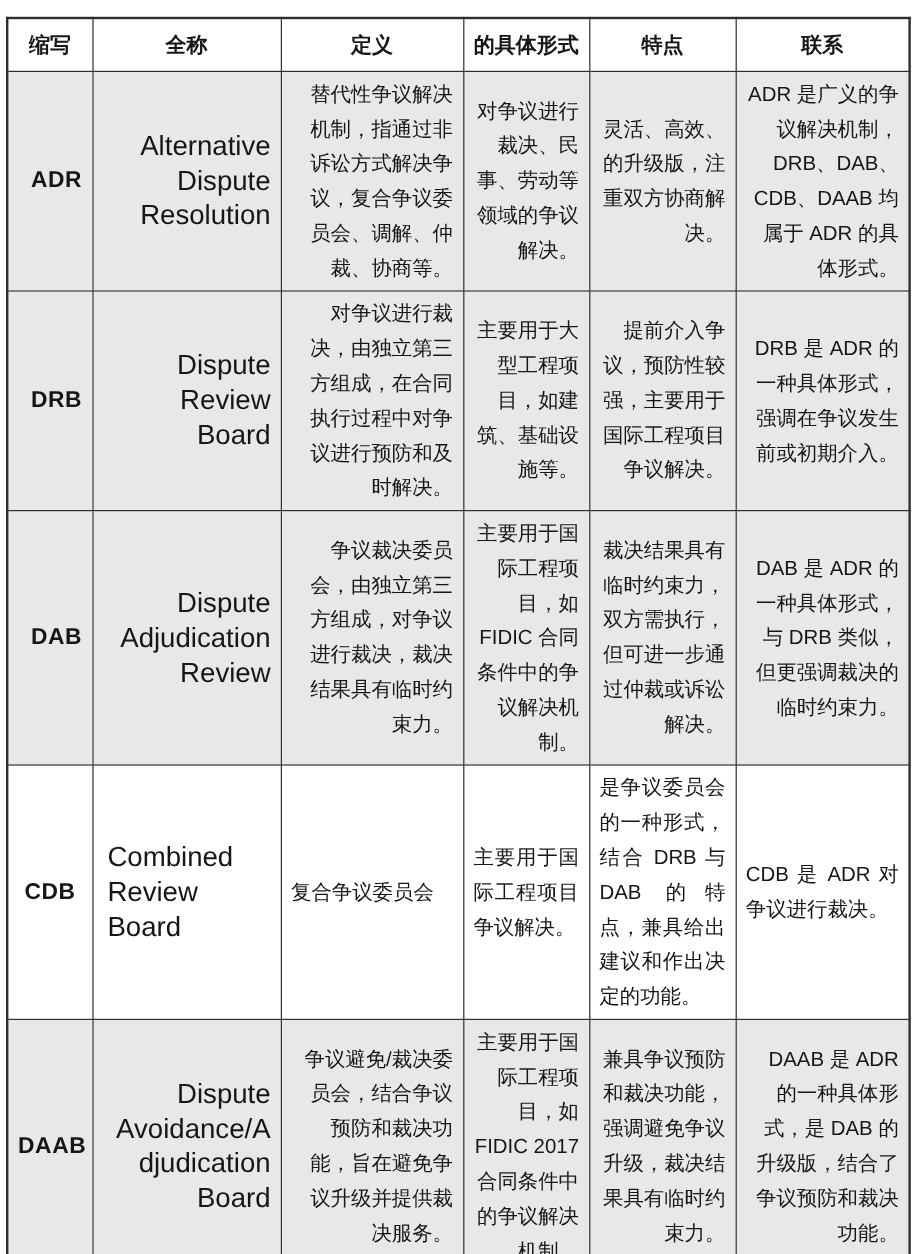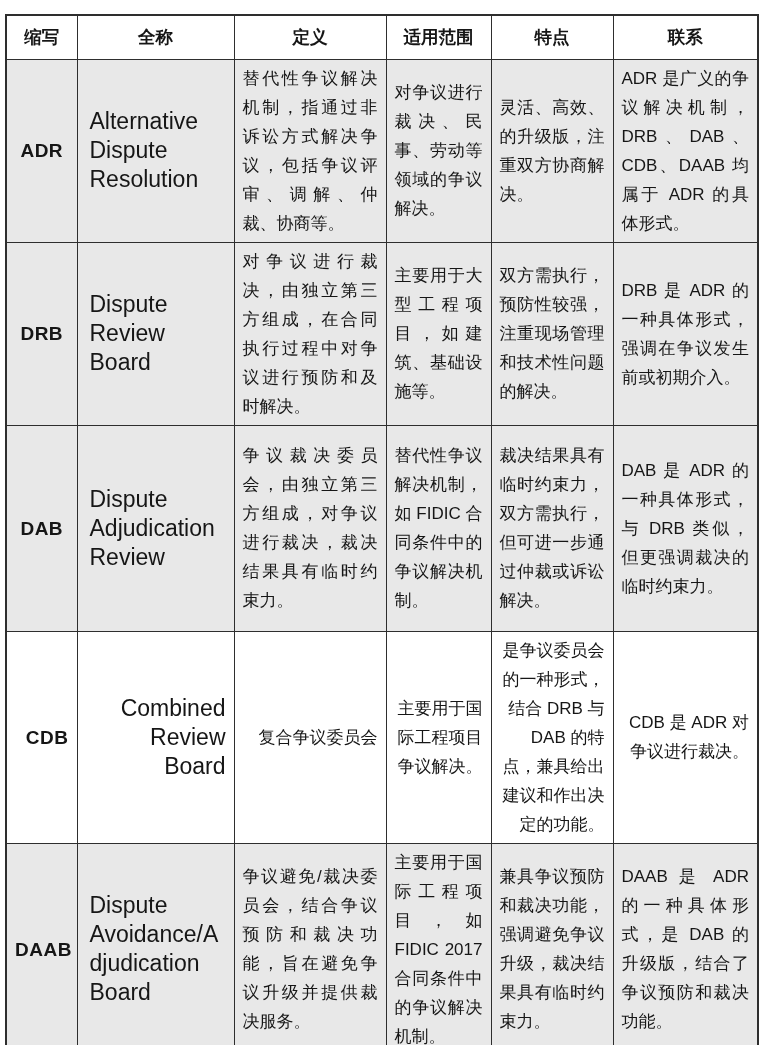--- a/index.html
+++ b/index.html
@@ -31,22 +31,22 @@
     overflow:hidden;
   }
   tr.header-row th{
     background:var(--row-plain);
     font-weight:bold;
     text-align:center;
     font-size:17.5px;
     line-height:20px;
     padding:6px 2px;
   }
-  tr.shaded td{background:var(--row-shaded);}
-  tr.plain td{background:var(--row-plain);text-align:right;}
+  tr.shaded td{background:var(--row-shaded);text-align:right;}
+  tr.plain td{background:var(--row-plain);}
   td.abbr{
     text-align:center;
     font-weight:bold;
     font-size:19px;
     letter-spacing:.5px;
   }
   td.full{
     text-align:justify;
     font-size:23px;
     overflow-wrap:break-word;
@@ -70,48 +70,48 @@
       <col style="width:152px">
       <col style="width:105px">
       <col style="width:122px">
       <col style="width:145px">
     </colgroup>
     <tbody>
       <tr class="header-row" style="height:44px">
         <th>缩写</th>
         <th>全称</th>
         <th>定义</th>
-        <th>适用范围</th>
+        <th>的具体形式</th>
         <th>特点</th>
         <th>联系</th>
       </tr>
 
       <tr class="shaded" style="height:179px">
         <td class="abbr">ADR</td>
         <td class="full">Alternative Dispute Resolution</td>
-        <td class="zh">替代性争议解决机制，指通过非诉讼方式解决争议，包括争议评审、调解、仲裁、协商等。</td>
+        <td class="zh">替代性争议解决机制，指通过非诉讼方式解决争议，复合争议委员会、调解、仲裁、协商等。</td>
         <td class="zh">对争议进行裁决、民事、劳动等领域的争议解决。</td>
         <td class="zh">灵活、高效、的升级版，注重双方协商解决。</td>
         <td class="zh">ADR 是广义的争议解决机制，DRB、DAB、CDB、DAAB 均属于 ADR 的具体形式。</td>
       </tr>
 
       <tr class="shaded" style="height:157px">
         <td class="abbr">DRB</td>
         <td class="full">Dispute Review Board</td>
         <td class="zh">对争议进行裁决，由独立第三方组成，在合同执行过程中对争议进行预防和及时解决。</td>
         <td class="zh">主要用于大型工程项目，如建筑、基础设施等。</td>
-        <td class="zh">双方需执行，预防性较强，注重现场管理和技术性问题的解决。</td>
+        <td class="zh">提前介入争议，预防性较强，主要用于国际工程项目争议解决。</td>
         <td class="zh">DRB 是 ADR 的一种具体形式，强调在争议发生前或初期介入。</td>
       </tr>
 
       <tr class="shaded" style="height:206px">
         <td class="abbr">DAB</td>
         <td class="full">Dispute Adjudication Review</td>
         <td class="zh">争议裁决委员会，由独立第三方组成，对争议进行裁决，裁决结果具有临时约束力。</td>
-        <td class="zh">替代性争议解决机制，如 FIDIC 合同条件中的争议解决机制。</td>
+        <td class="zh">主要用于国际工程项目，如 FIDIC 合同条件中的争议解决机制。</td>
         <td class="zh">裁决结果具有临时约束力，双方需执行，但可进一步通过仲裁或诉讼解决。</td>
         <td class="zh">DAB 是 ADR 的一种具体形式，与 DRB 类似，但更强调裁决的临时约束力。</td>
       </tr>
 
       <tr class="plain" style="height:212px">
         <td class="abbr">CDB</td>
         <td class="full">Combined Review Board</td>
         <td class="zh">复合争议委员会</td>
         <td class="zh">主要用于国际工程项目争议解决。</td>
         <td class="zh">是争议委员会的一种形式，结合 DRB 与 DAB 的特点，兼具给出建议和作出决定的功能。</td>

